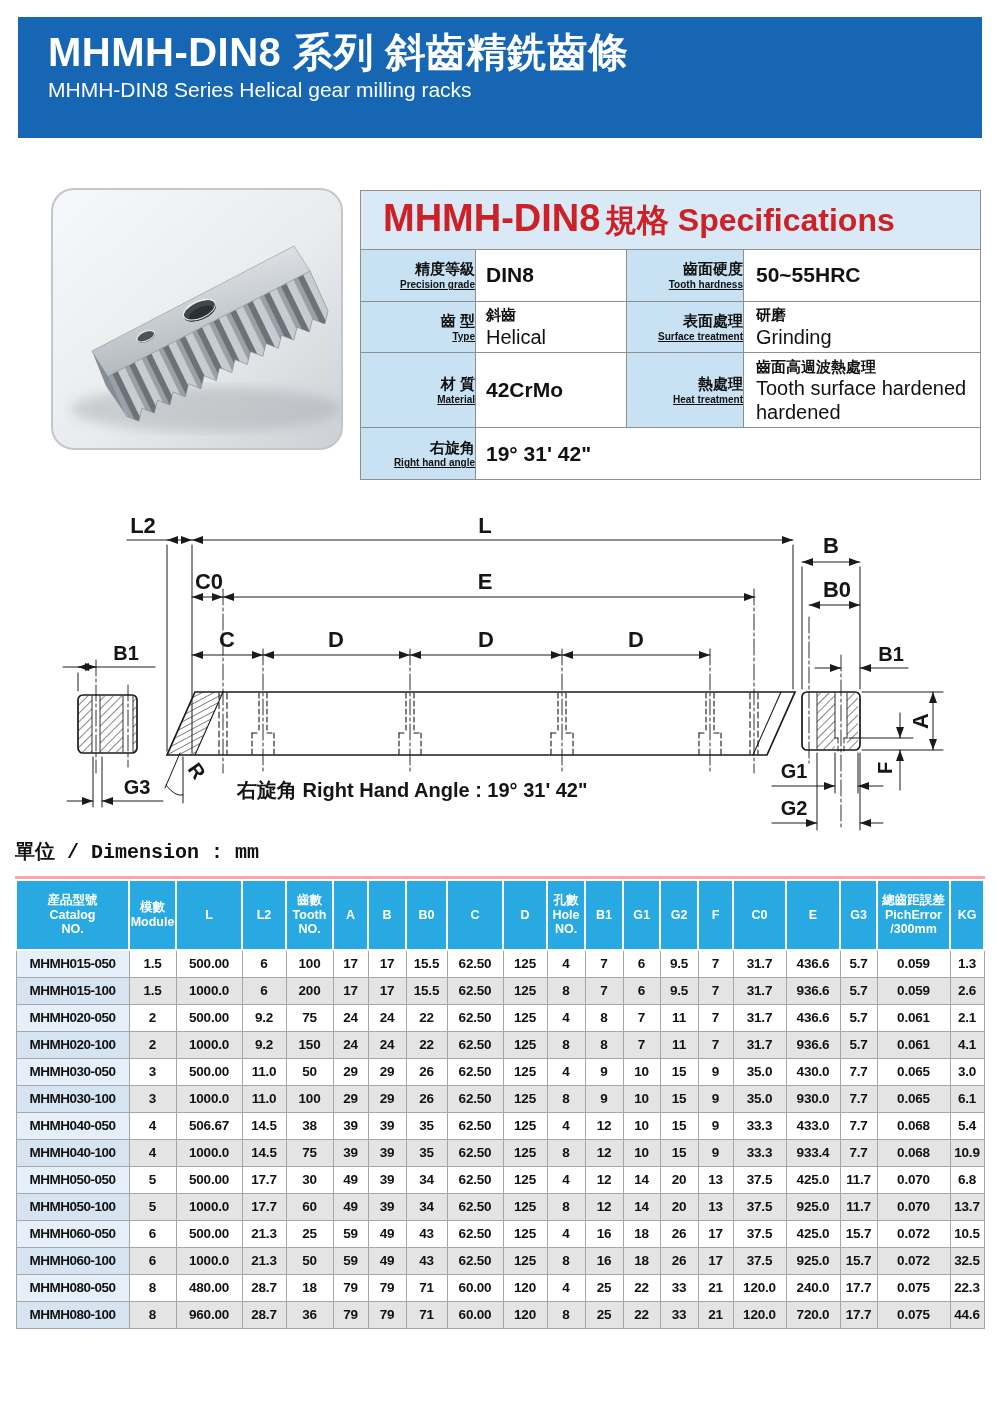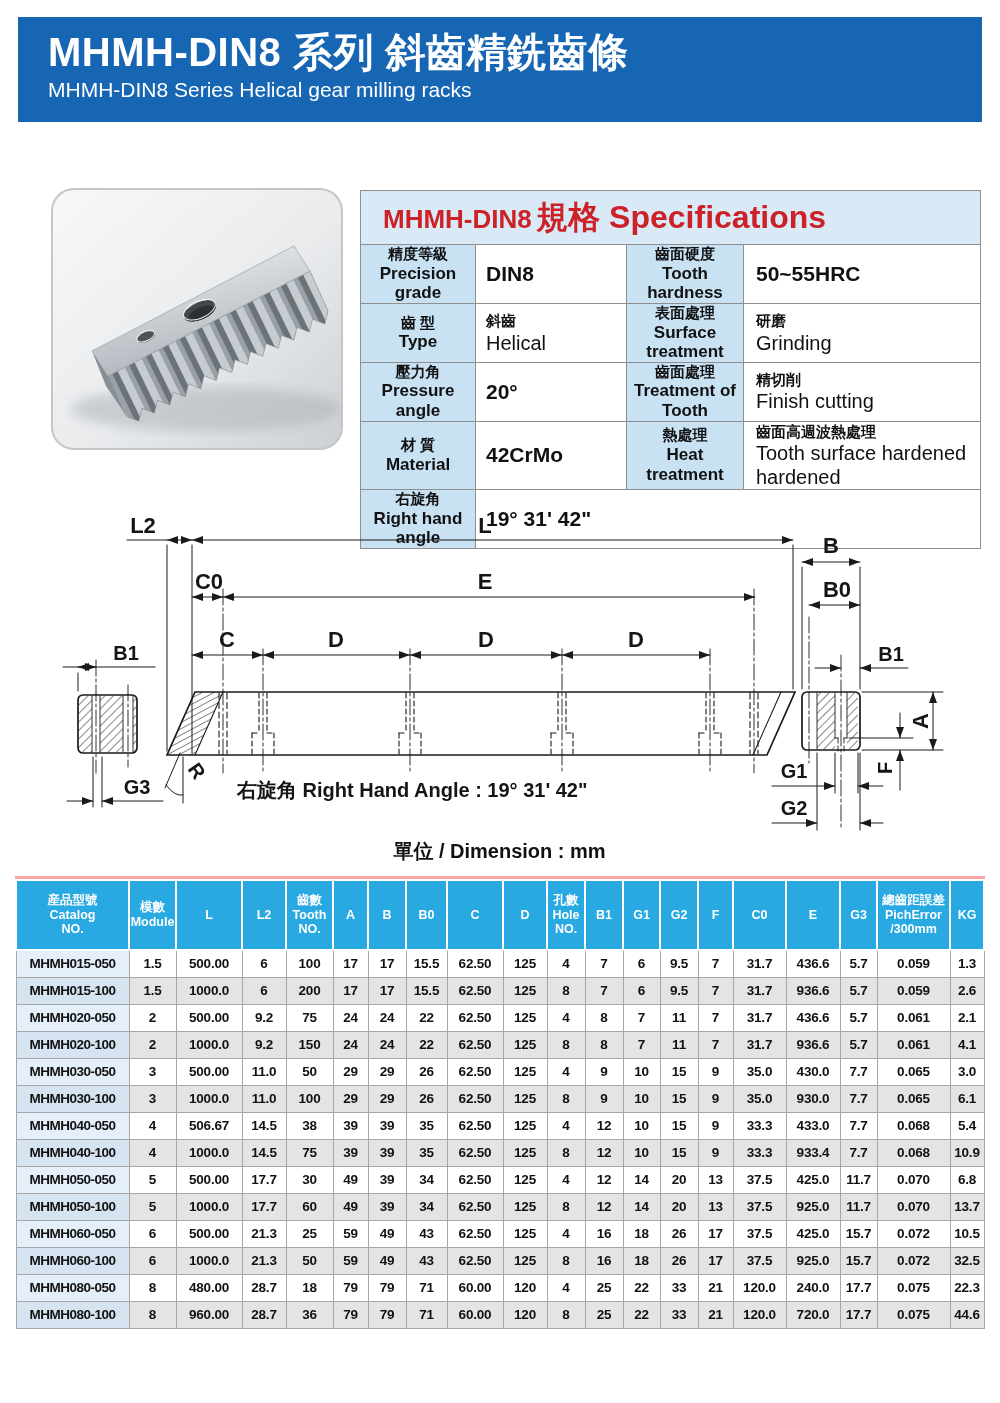--- a/index.html
+++ b/index.html
@@ -14,57 +14,57 @@
   }
   *{margin:0;padding:0;box-sizing:border-box;}
   html,body{background:#fff;}
   body{
     width:1000px;height:1403px;position:relative;
     font-family:"Liberation Sans","DejaVu Sans",sans-serif;color:#111;
     overflow:hidden;
   }
   
   .banner{
-    position:absolute;left:18px;top:17px;width:964px;height:105px;
+    position:absolute;left:18px;top:17px;width:964px;height:121px;
     background:var(--header-bg);color:#fff;padding:10px 0 0 30px;
   }
   .banner-title{font-size:40px;font-weight:800;letter-spacing:0.5px;line-height:1.25;}
   .banner-sub{font-size:21px;font-weight:400;line-height:1.2;}
   
   .photo{position:absolute;left:48px;top:185px;width:298px;height:268px;}
   
   .spec{
     position:absolute;left:360px;top:190px;width:620px;height:290px;
     border-collapse:collapse;table-layout:fixed;
   }
   .spec td{border:1px solid #8f8f8f;vertical-align:middle;}
   .spec .title-row td{
     background:var(--spec-panel-bg);height:54px;padding-left:22px;
     color:var(--spec-title-red);
   }
-  .spec .t1{font-size:26px;font-weight:800;}
+  .spec .t1{font-size:38px;font-weight:800;}
   .spec .t2{font-size:32px;font-weight:700;}
-  .spec .lbl{background:var(--spec-label-bg);text-align:center;height:47px;}
+  .spec .lbl{background:var(--spec-label-bg);text-align:right;height:47px;}
   .spec .lbl .zh{font-size:15px;font-weight:700;line-height:1.25;}
-  .spec .lbl .en{font-size:17px;font-weight:600;line-height:1.15;}
+  .spec .lbl .en{font-size:10px;font-weight:600;line-height:1.15;text-decoration:underline;}
   .spec .val{background:#fff;padding-left:10px;}
   .spec .val .big{font-size:21px;font-weight:700;}
   .spec .val .zh{font-size:15px;font-weight:700;line-height:1.3;}
   .spec .val .en{font-size:20px;font-weight:400;line-height:1.2;}
   .spec .val2{padding-left:12px;}
   
   .diagram{position:absolute;left:15px;top:505px;width:970px;height:345px;}
   .diagram svg{display:block;}
   .dl{font:700 22px "Liberation Sans","DejaVu Sans",sans-serif;fill:#151515;}
   .dl20{font:700 20px "Liberation Sans","DejaVu Sans",sans-serif;fill:#151515;}
   .dnote{font:700 20px "Liberation Sans","DejaVu Sans",sans-serif;fill:#151515;}
   
   .unit-note{
-    position:absolute;left:15px;top:838px;width:969px;text-align:center;
-    font-size:20px;font-weight:700;color:#111;
+    position:absolute;left:15px;top:838px;width:969px;text-align:left;
+    font-size:20px;font-weight:700;color:#111;font-family:Liberation Mono, monospace;
   }
   
   .main-table-wrap{
     position:absolute;left:15px;top:876px;width:970px;
     border-top:3px solid #fca5a5;
   }
   table.dim{width:969px;border-collapse:collapse;table-layout:fixed;}
   table.dim th{
     background:var(--table-header-bg);color:#fff;border:2px solid #fff;
     font-size:12.5px;font-weight:700;line-height:1.18;height:70px;
@@ -175,37 +175,20 @@
       <div class="zh">斜齒</div>
       <div class="en">Helical</div>
     </td>
     <td class="lbl">
       <div class="zh">表面處理</div>
       <div class="en">Surface treatment</div>
     </td>
     <td class="val val2">
       <div class="zh">研磨</div>
       <div class="en">Grinding</div>
-    </td>
-  </tr>
-  <tr>
-    <td class="lbl">
-      <div class="zh">壓力角</div>
-      <div class="en">Pressure angle</div>
-    </td>
-    <td class="val">
-      <div class="big">20°</div>
-    </td>
-    <td class="lbl">
-      <div class="zh">齒面處理</div>
-      <div class="en">Treatment of Tooth</div>
-    </td>
-    <td class="val val2">
-      <div class="zh">精切削</div>
-      <div class="en">Finish cutting</div>
     </td>
   </tr>
   <tr>
     <td class="lbl">
       <div class="zh">材 質</div>
       <div class="en">Material</div>
     </td>
     <td class="val">
       <div class="big">42CrMo</div>
     </td>

